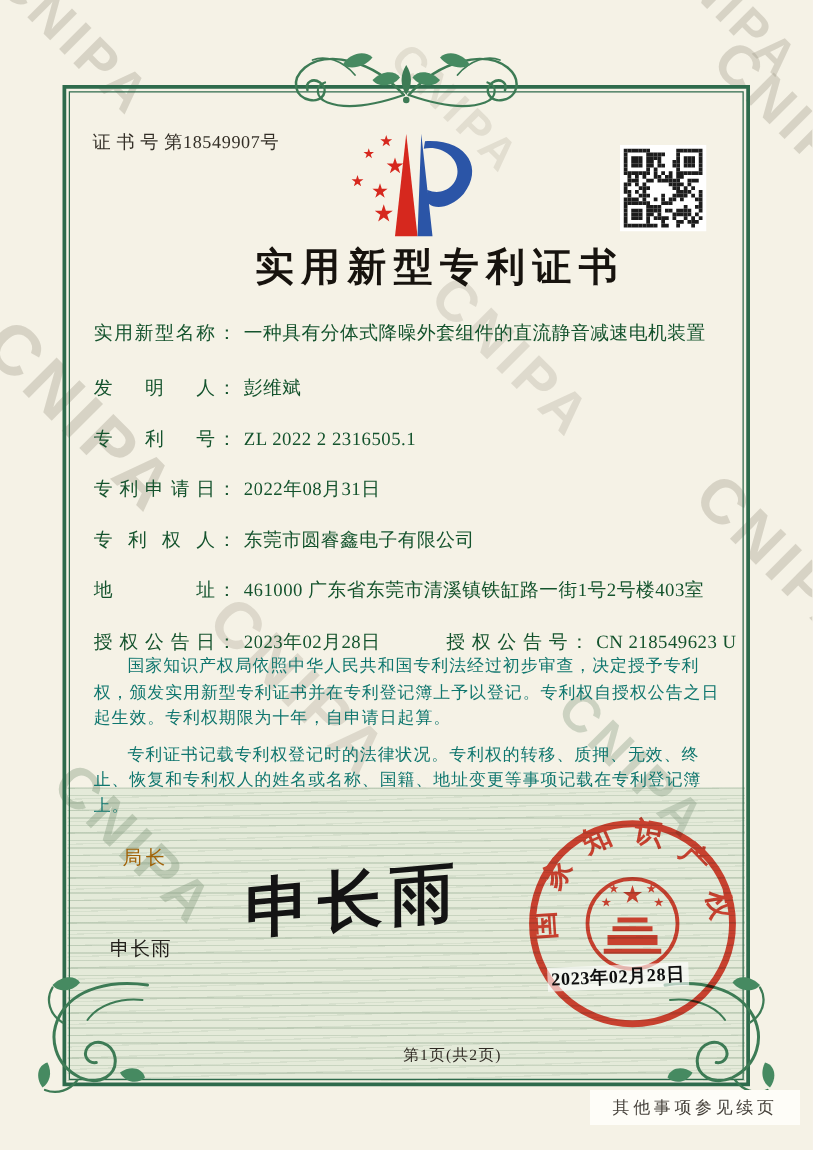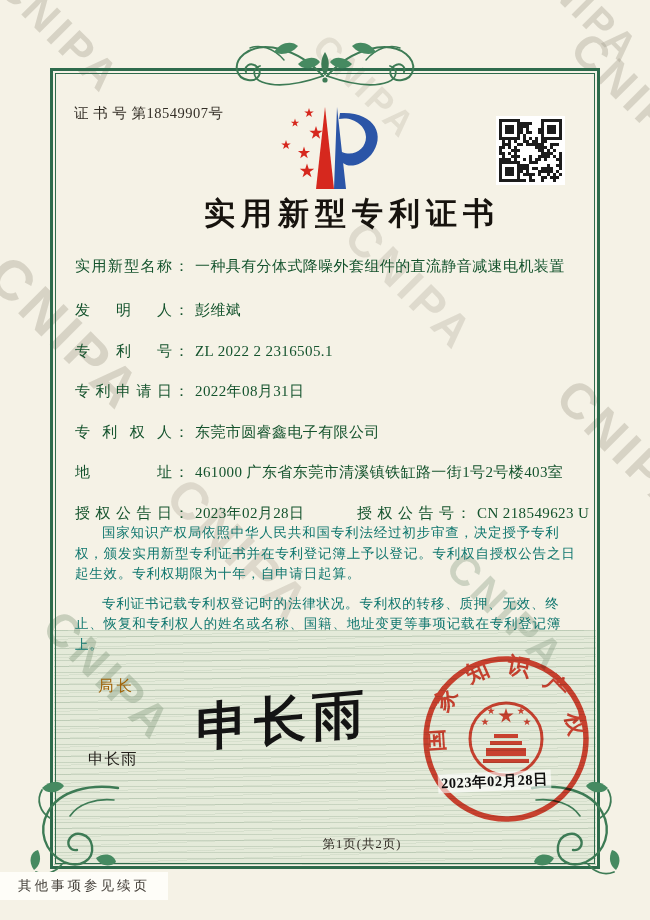--- a/index.html
+++ b/index.html
@@ -67,21 +67,21 @@
 
   
   .seal{position:absolute;z-index:5;left:417px;top:650px;mix-blend-mode:multiply;}
   .seal-date{position:absolute;z-index:6;left:438px;top:772px;font-size:14.5px;font-weight:700;
       letter-spacing:.5px;color:#0e0e0e;background:rgba(255,255,255,.62);padding:0 3px;
       transform:rotate(-2.5deg);}
 
   
   .page-info{position:absolute;z-index:4;left:50px;top:836px;width:624px;text-align:center;
       font-size:12.5px;letter-spacing:1px;color:#2f2a23;}
-  .note{position:absolute;z-index:4;left:0;top:872px;width:540px;text-align:left;}
+  .note{position:absolute;z-index:4;left:0;top:872px;width:640px;text-align:right;}
   .note span{display:inline-block;background:#fefdf8;padding:5px 18px;font-size:13.5px;
       letter-spacing:3px;color:#45403a;}
 </style>
 </head>
 <body>
 
 <div class="stage">
 
   <span class="wm w1">CNIPA</span>
   <span class="wm w2">CNIPA</span>

